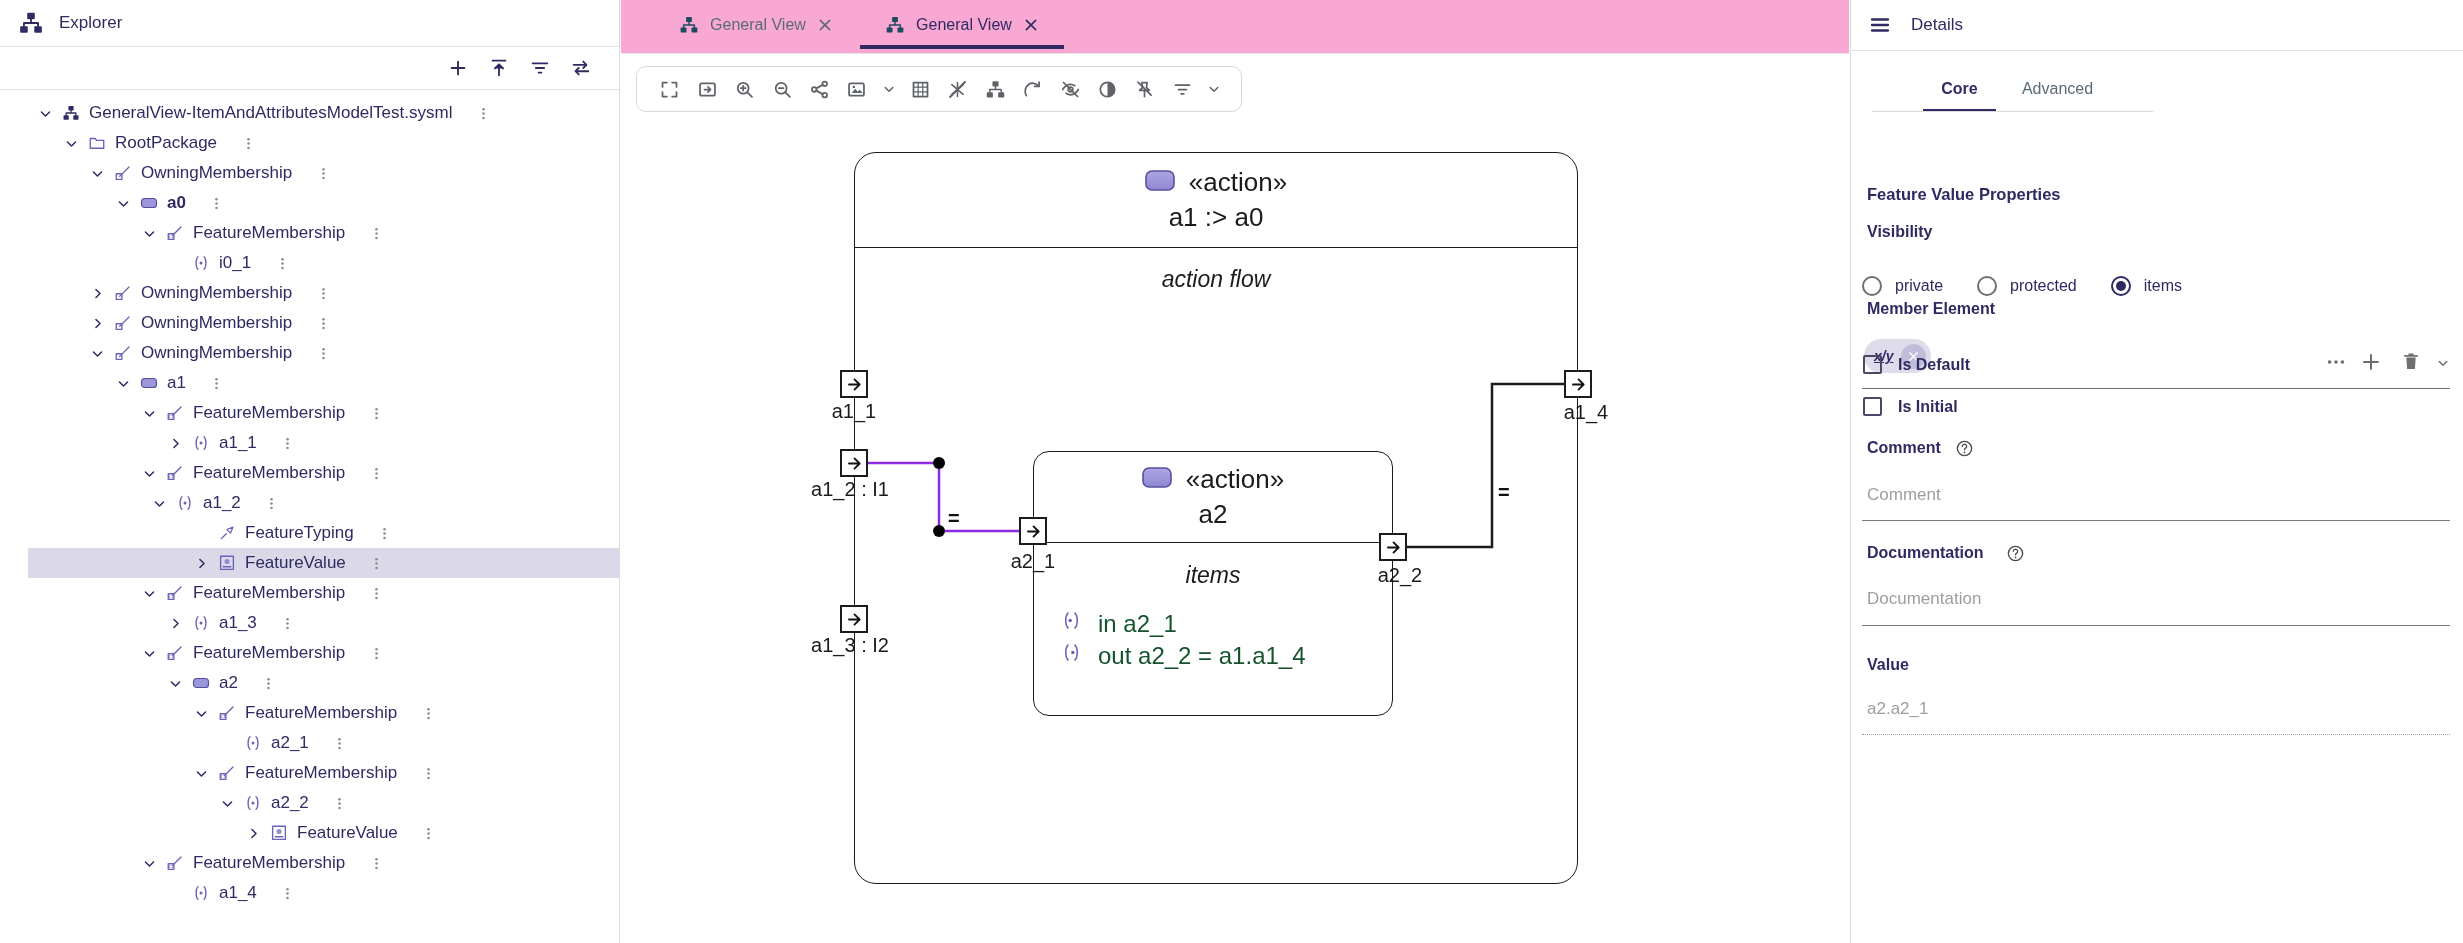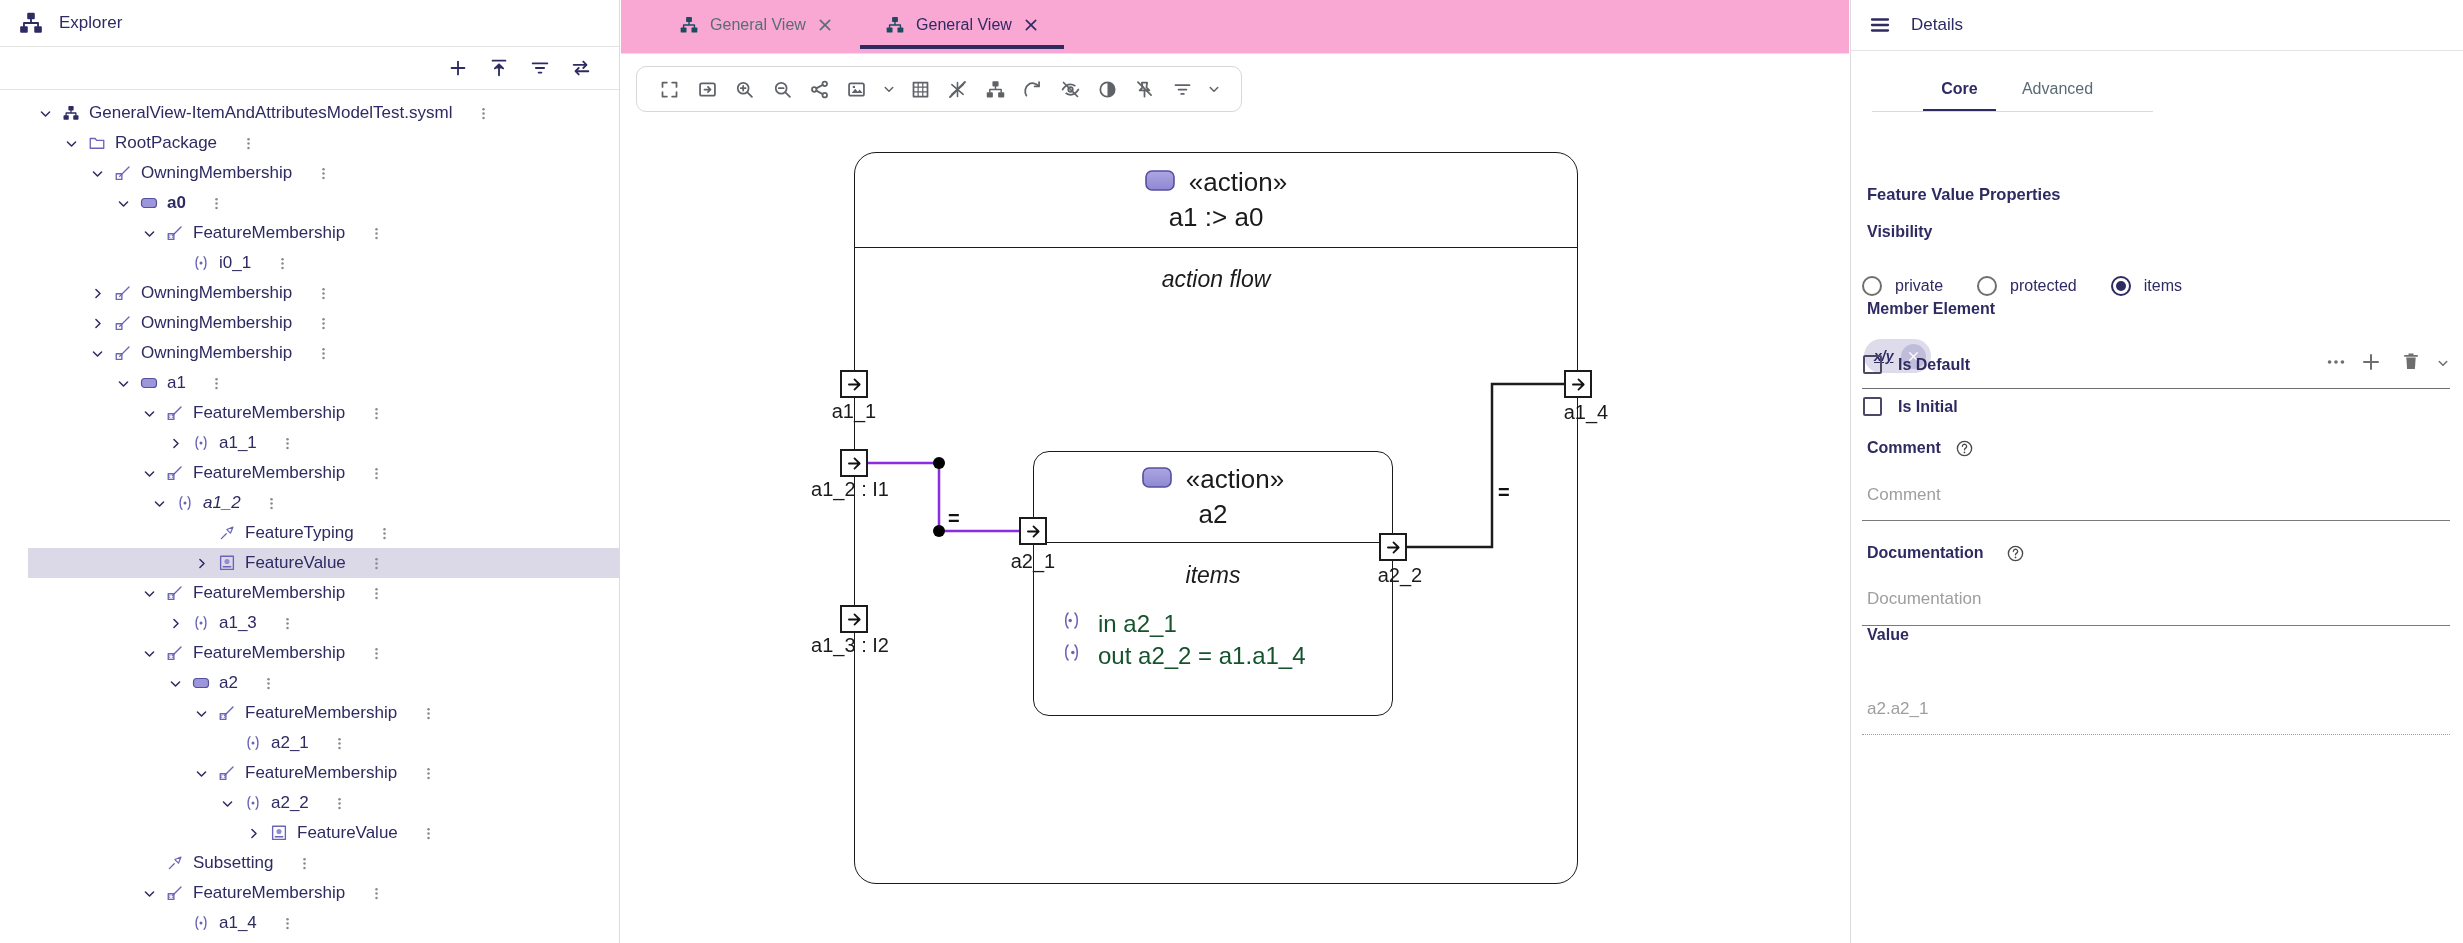--- a/index.html
+++ b/index.html
@@ -430,21 +430,21 @@
           <span class="kebab">
             <svg viewBox="0 0 24 24" width="15" height="15" fill="none" stroke="currentColor" stroke-width="2" stroke-linecap="round" stroke-linejoin="round">
               <g fill="currentColor" stroke="none">
                 <circle cx="12" cy="5" r="2"></circle>
                 <circle cx="12" cy="12" r="2"></circle>
                 <circle cx="12" cy="19" r="2"></circle>
               </g>
             </svg>
           </span>
         </div>
-        <div class="tree-row" style="padding-left: 118px; font-style: italic;">
+        <div class="tree-row" style="padding-left: 118px;">
           <span class="slot">
             <svg viewBox="0 0 24 24" width="15" height="15" fill="none" stroke="currentColor" stroke-width="2" stroke-linecap="round" stroke-linejoin="round">
               <path d="M5.5 9.5 12 16l6.5-6.5" stroke-width="2.4"></path>
             </svg>
           </span>
           <span class="slot tree-icon">
             <svg viewBox="0 0 24 24" width="18" height="18" fill="none" stroke="currentColor" stroke-width="2" stroke-linecap="round" stroke-linejoin="round">
               <path d="M8 3.5C4.6 6.7 4.6 17.3 8 20.5M16 3.5c3.4 3.2 3.4 13.8 0 17" stroke-width="1.8"></path>
               <circle cx="12" cy="12" r="2" fill="currentColor" stroke="none"></circle>
             </svg>
@@ -693,39 +693,20 @@
             </svg>
           </span>
           <span class="slot tree-icon">
             <svg viewBox="0 0 24 24" width="18" height="18" fill="none" stroke="currentColor" stroke-width="2" stroke-linecap="round" stroke-linejoin="round">
               <rect x="3.5" y="3" width="17" height="17.5" stroke-width="1.8"></rect>
               <circle cx="12" cy="10" r="3.4" fill="#938CD1" stroke="none"></circle>
               <path d="M7 17h10" stroke-width="1.8"></path>
             </svg>
           </span>
           <span class="tree-label">FeatureValue</span>
-          <span class="kebab">
-            <svg viewBox="0 0 24 24" width="15" height="15" fill="none" stroke="currentColor" stroke-width="2" stroke-linecap="round" stroke-linejoin="round">
-              <g fill="currentColor" stroke="none">
-                <circle cx="12" cy="5" r="2"></circle>
-                <circle cx="12" cy="12" r="2"></circle>
-                <circle cx="12" cy="19" r="2"></circle>
-              </g>
-            </svg>
-          </span>
-        </div>
-        <div class="tree-row" style="padding-left: 108px;">
-          <span class="slot"></span>
-          <span class="slot tree-icon">
-            <svg viewBox="0 0 24 24" width="18" height="18" fill="none" stroke="currentColor" stroke-width="2" stroke-linecap="round" stroke-linejoin="round">
-              <path d="M4.5 19.5 11 13" stroke-width="1.8"></path>
-              <polygon points="20,4 16.6,12.2 11.8,7.4" fill="#fff" stroke-width="1.6"></polygon>
-            </svg>
-          </span>
-          <span class="tree-label">Subsetting</span>
           <span class="kebab">
             <svg viewBox="0 0 24 24" width="15" height="15" fill="none" stroke="currentColor" stroke-width="2" stroke-linecap="round" stroke-linejoin="round">
               <g fill="currentColor" stroke="none">
                 <circle cx="12" cy="5" r="2"></circle>
                 <circle cx="12" cy="12" r="2"></circle>
                 <circle cx="12" cy="19" r="2"></circle>
               </g>
             </svg>
           </span>
         </div>
@@ -1128,18 +1109,18 @@
       <span class="help" style="left:155px;top:493px;">
           <svg viewBox="0 0 24 24" width="19" height="19" fill="none" stroke="currentColor" stroke-width="2" stroke-linecap="round" stroke-linejoin="round">
             <circle cx="12" cy="12" r="9" stroke-width="1.7"></circle>
             <path d="M9.3 9.3a2.7 2.7 0 1 1 4.1 2.3c-.9.55-1.4 1.1-1.4 2.1" stroke-width="1.7"></path>
             <circle cx="12" cy="17" r="1.1" fill="currentColor" stroke="none"></circle>
           </svg>
         </span>
       <div class="placeholder" style="left:16px;top:538px;">Documentation</div>
       <div class="input-line" style="top:574px;"></div>
 
-      <div class="d-label" style="left:16px;top:575px;">Value</div>
+      <div class="d-label" style="left:16px;top:605px;">Value</div>
       <div class="placeholder" style="left:16px;top:648px;">a2.a2_1</div>
       <div class="dotted-line" style="top:683px;"></div>
     </div>
   </aside>
 </div>
 
 </body></html>

